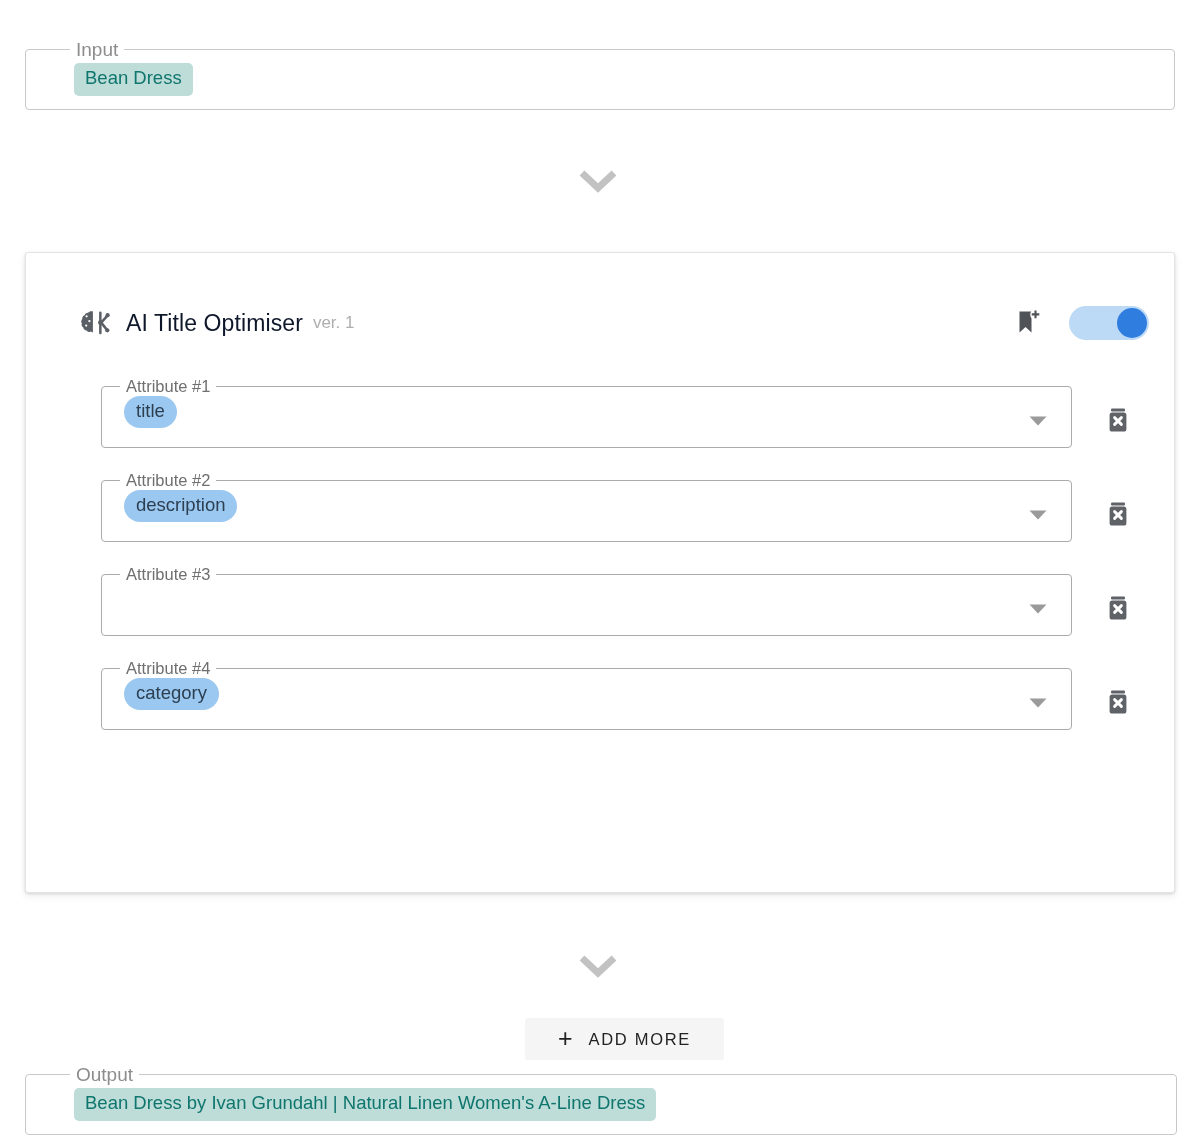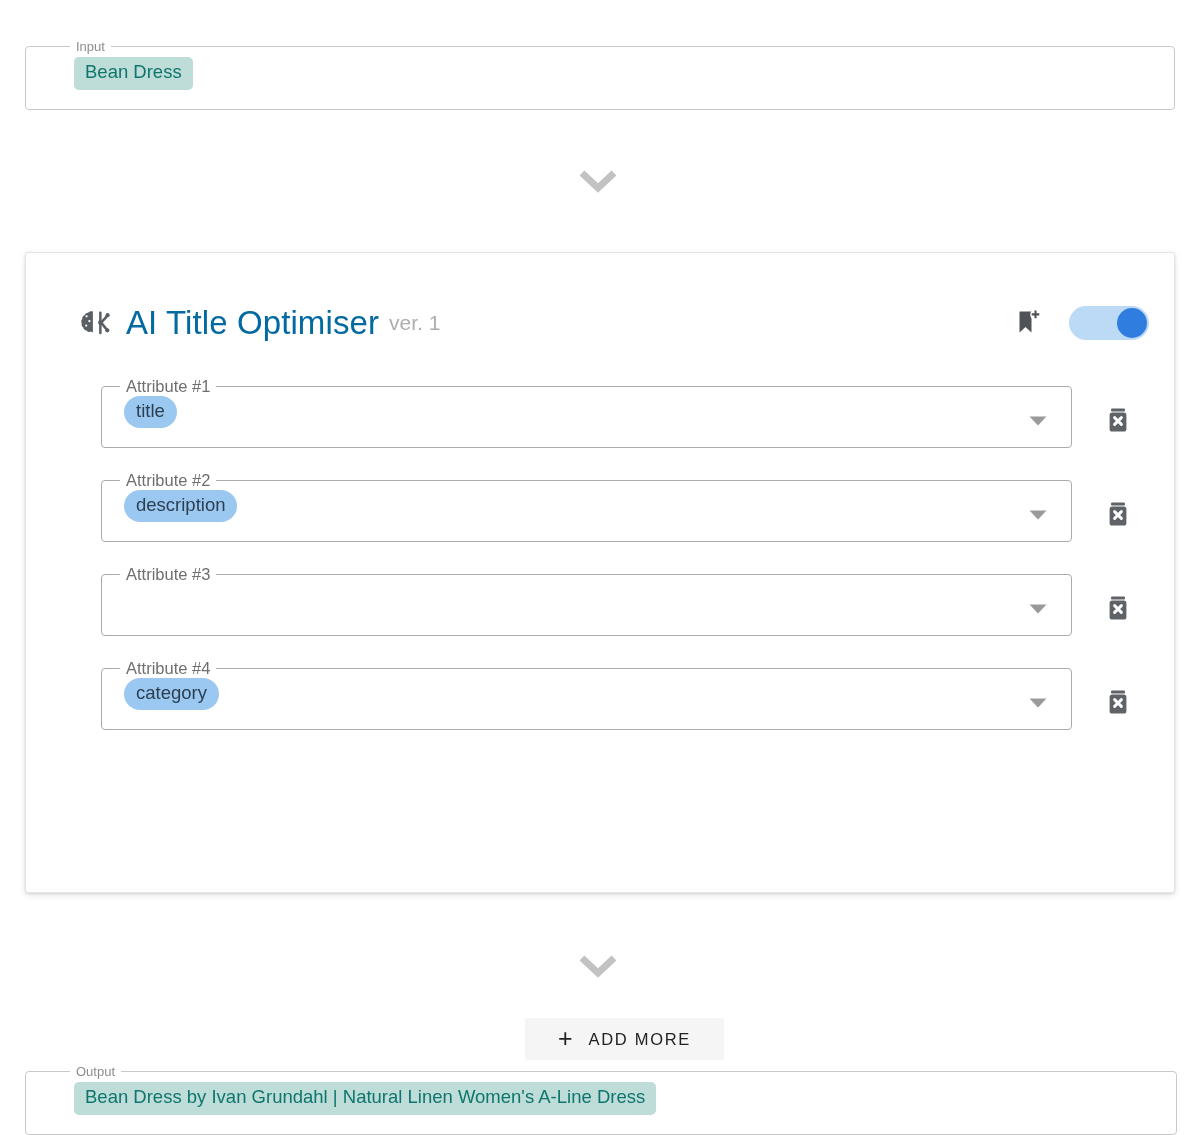--- a/index.html
+++ b/index.html
@@ -23,21 +23,21 @@
     border: 1px solid #c9c9c9;
     border-radius: 4px;
     margin: 0;
     padding: 0;
     background: #ffffff;
     box-sizing: border-box;
   }
   .io-fieldset > legend {
     margin-left: 44px;
     padding: 0 6px;
-    font-size: 13px;
+    font-size: 19px;
     color: #8d8d8d;
     font-family: "Liberation Sans", sans-serif;
     line-height: 1;
   }
   .io-body {
     padding: 4px 0 18px 48px;
   }
   .chip-teal {
     display: inline-block;
     background: #bedcd8;
@@ -85,28 +85,28 @@
     box-sizing: border-box;
   }
   .brain-icon {
     width: 30px;
     height: 30px;
     flex: 0 0 auto;
     display: block;
     margin-right: 16px;
   }
   .card-title {
-    font-size: 33px;
-    color: #0369a1;
+    font-size: 23px;
+    color: #0f172a;
     font-weight: 400;
     letter-spacing: 0.1px;
     white-space: nowrap;
   }
   .card-version {
-    font-size: 21px;
+    font-size: 17px;
     color: #aeaeae;
     margin-left: 10px;
     white-space: nowrap;
   }
   .header-spacer { flex: 1 1 auto; }
 
   .bookmark-btn {
     width: 34px;
     height: 34px;
     display: flex;

